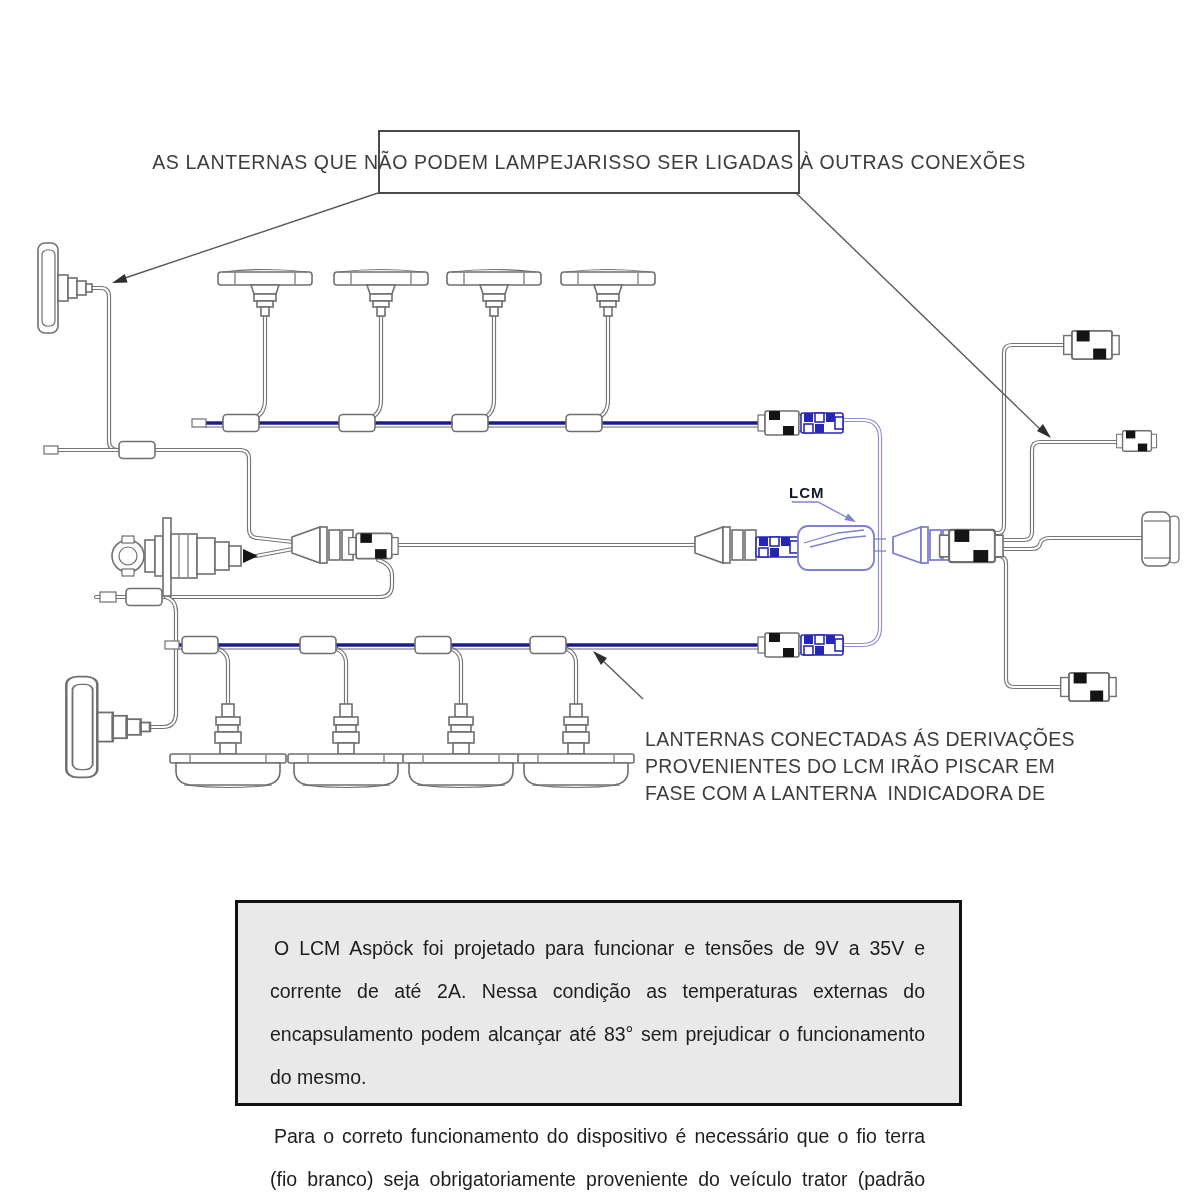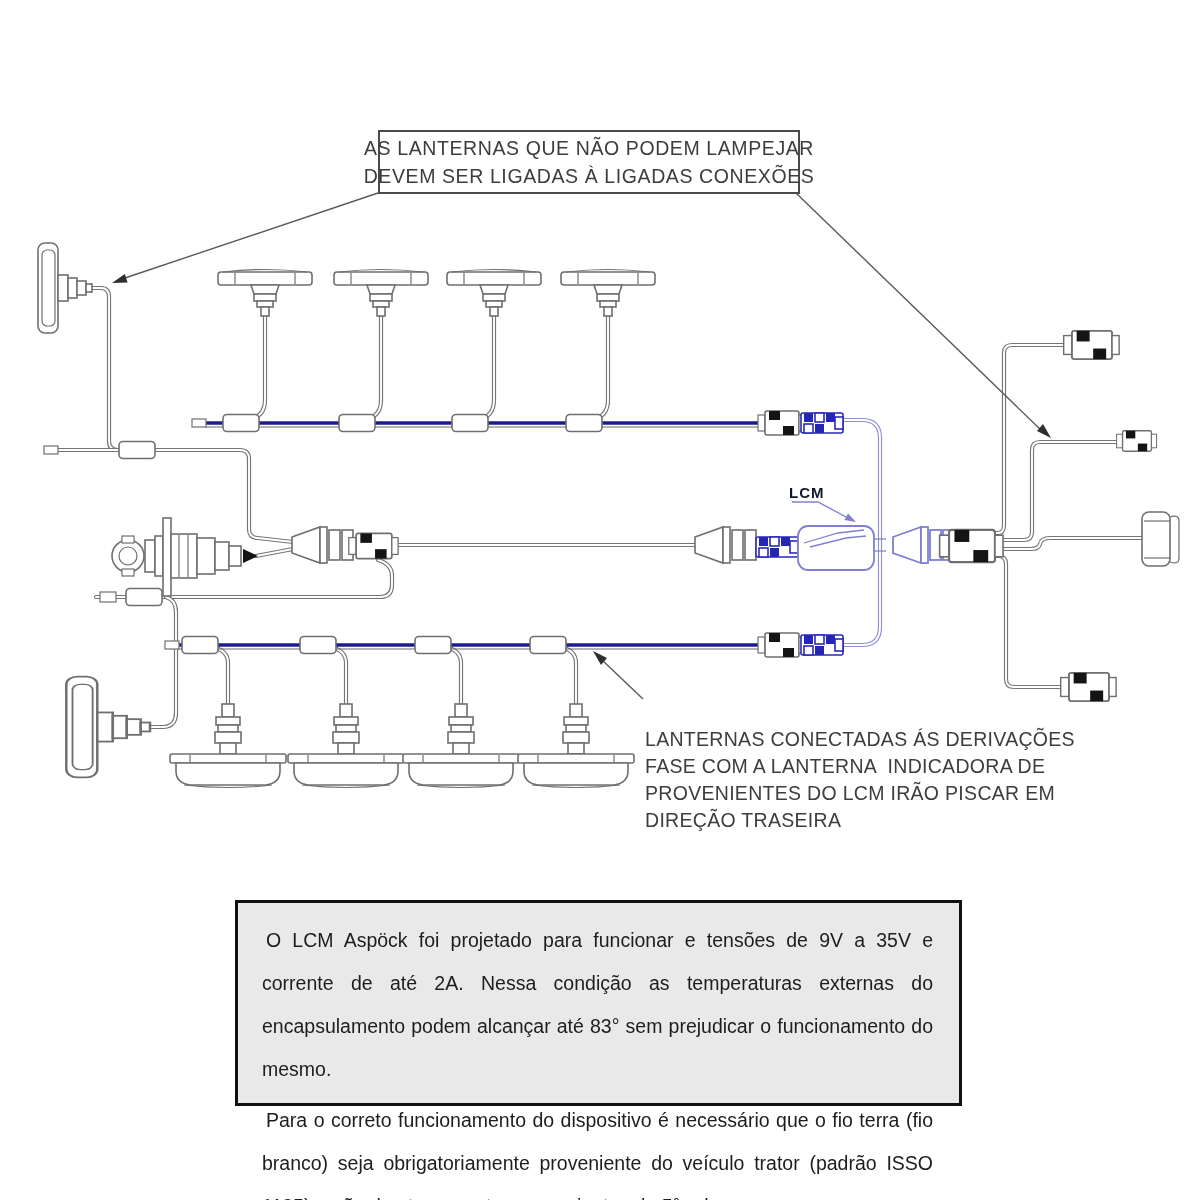--- a/index.html
+++ b/index.html
@@ -26,40 +26,40 @@
   .peri-detail{fill:none;stroke:#8080d0;stroke-width:1.3;}
   .leader{fill:none;stroke:#5a5a5a;stroke-width:1.4;}
   .leader-blue{fill:none;stroke:#8080d0;stroke-width:1.4;}
   .arrow{fill:#2e2e2e;stroke:none;}
   .arrow-blue{fill:#8080d0;stroke:none;}
 
   
   .callout{
     position:absolute;left:378px;top:130px;width:418px;height:60px;
     border:2px solid #4a4a4a;background:#fff;
-    display:flex;flex-direction:column;justify-content:center;align-items:center;
+    display:flex;flex-direction:row;justify-content:center;align-items:center;
     font-size:19.5px;letter-spacing:.6px;line-height:28px;color:#3d3d3d;
   }
   .callout div{white-space:pre;}
   .lcm-label{
     position:absolute;left:789px;top:484px;font-size:15px;font-weight:bold;
     color:#0f172a;letter-spacing:1px;
   }
   .annotation{
     position:absolute;left:645px;top:688px;width:400px;
     font-size:19.5px;line-height:27px;letter-spacing:.3px;color:#3d3d3d;margin-top:38px;
   }
   .annotation div{white-space:pre;}
   .infobox{
     position:absolute;left:235px;top:900px;width:727px;height:206px;
     box-sizing:border-box;border:3.5px solid #111;background:#e9e9e9;
     padding:8px 18px 0 16px;color:#1d1d1d;
   }
   .infobox p{
-    margin:8px;font-size:19.5px;line-height:43px;text-align:justify;text-indent:4px;
+    margin:16px;font-size:19.5px;line-height:43px;text-align:justify;text-indent:4px;
   }
 </style>
 </head>
 <body>
 
 <div class="stage">
 
 <svg width="1200" height="1200" viewBox="0 0 1200 1200">
   <defs>
 
@@ -334,30 +334,29 @@
     <polygon class="arrow" points="593,651 607,658 601,665"></polygon>
   </g>
   <g>
     <path class="leader-blue" d="M792,502 H818 L848,518"></path>
     <polygon class="arrow-blue" points="856,522 844.5,520 848,513.5"></polygon>
   </g>
 </svg>
 
 <div class="callout">
   <div>AS LANTERNAS QUE NÃO PODEM LAMPEJAR</div>
-  <div>DEVEM SER LIGADAS À LIGADAS CONEXÕES</div>
+  <div>ISSO SER LIGADAS À OUTRAS CONEXÕES</div>
 </div>
 
 <div class="lcm-label">LCM</div>
 
 <div class="annotation">
   <div>LANTERNAS CONECTADAS ÁS DERIVAÇÕES</div>
+  <div>PROVENIENTES DO LCM IRÃO PISCAR EM</div>
   <div>FASE COM A LANTERNA  INDICADORA DE</div>
-  <div>PROVENIENTES DO LCM IRÃO PISCAR EM</div>
-  <div>DIREÇÃO TRASEIRA</div>
 </div>
 
 <div class="infobox">
   <p>O LCM Aspöck foi projetado para funcionar e tensões de 9V a 35V e corrente de até 2A. Nessa condição as temperaturas externas do encapsulamento podem alcançar até 83° sem prejudicar o funcionamento do mesmo.</p>
   <p>Para o correto funcionamento do dispositivo é necessário que o fio terra (fio branco) seja obrigatoriamente proveniente do veículo trator (padrão ISSO 1185) e não de aterramentos provenientes da 5°roda.</p>
 </div>
 
 </div>
 
 </body></html>

